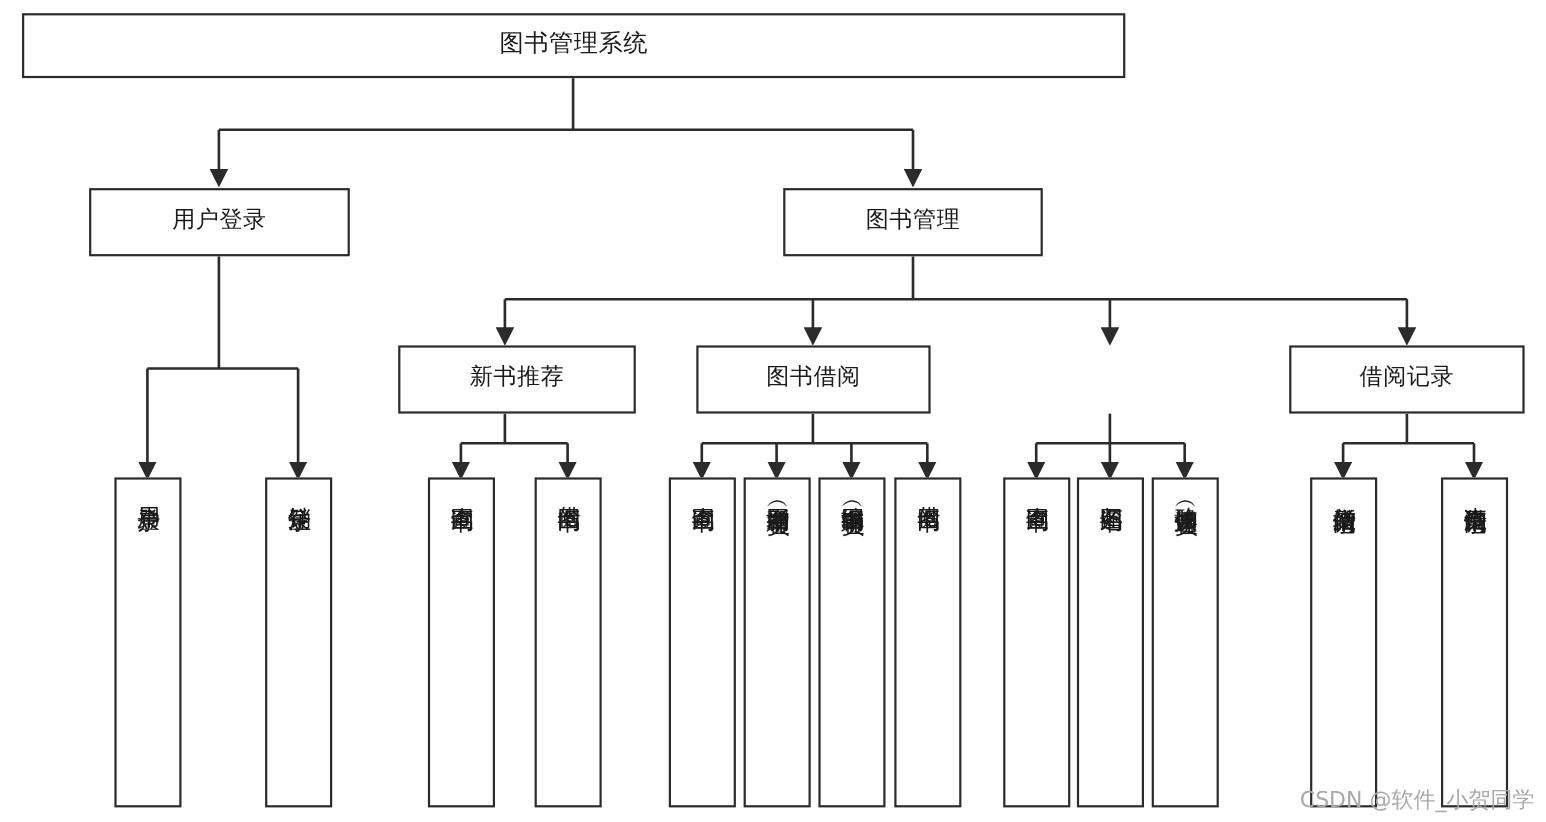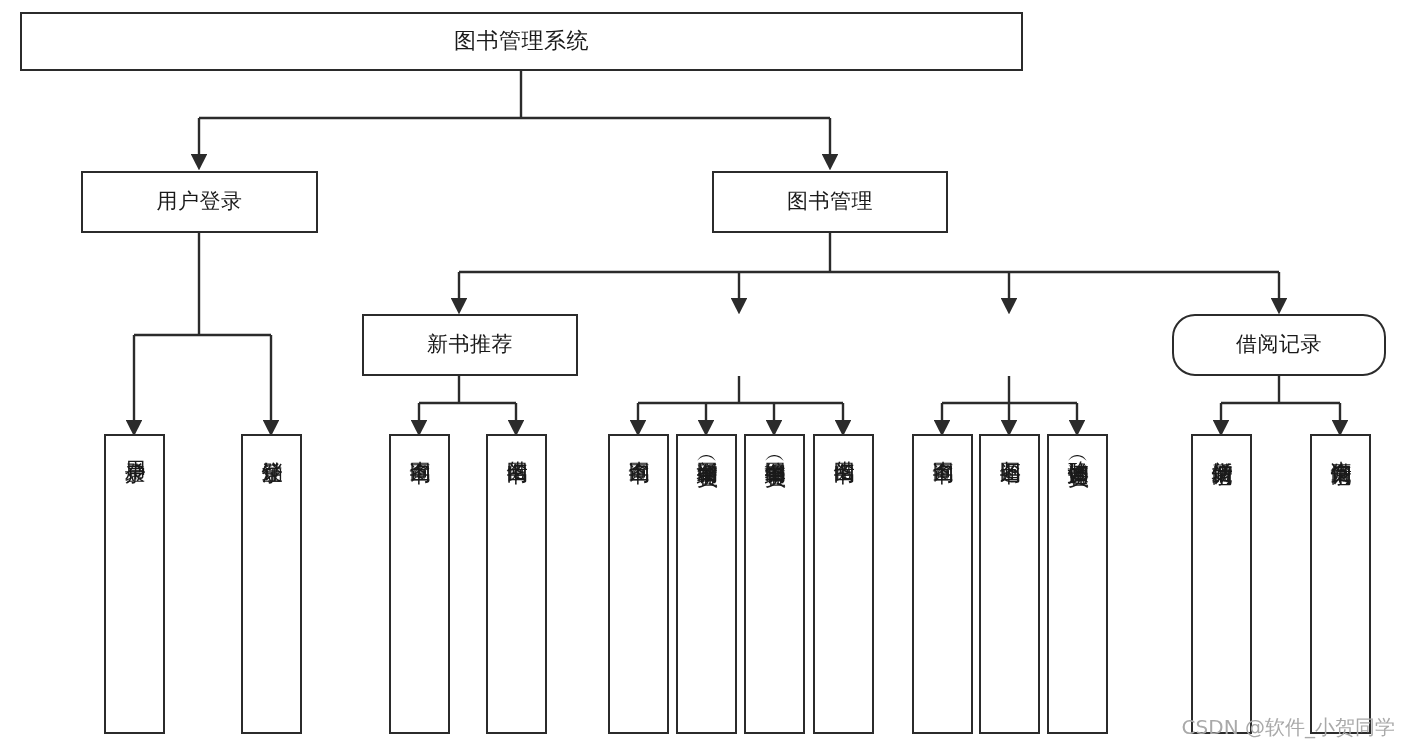--- a/index.html
+++ b/index.html
@@ -37,20 +37,21 @@
   }
   .node-label {
     display: block;
     text-align: center;
     line-height: 1.12;
     letter-spacing: 0.5px;
   }
   .node.horizontal .node-label {
     writing-mode: horizontal-tb;
     font-size: 21px;
+    font-family: Liberation Mono, monospace;
   }
   .node.vertical {
     align-items: flex-start;
     justify-content: center;
     padding-top: 8px;
   }
   .node.vertical .node-label {
     writing-mode: vertical-rl;
     text-orientation: upright;
     font-size: 21px;
@@ -133,23 +134,26 @@
   </div>
 
   <div class="node horizontal" style="left:712px; top:171px; width:236px; height:62px;">
     <span class="node-label">图书管理</span>
   </div>
 
   <div class="node horizontal" style="left:362px; top:314px; width:216px; height:62px;">
     <span class="node-label">新书推荐</span>
   </div>
 
-
-
-  <div class="node horizontal" style="left:1172px; top:314px; width:214px; height:62px;border-radius:23px;">
+  <div class="node horizontal" style="left:633px; top:314px; width:213px; height:62px;">
+    <span class="node-label">图书借阅</span>
+  </div>
+
+
+  <div class="node horizontal" style="left:1172px; top:314px; width:214px; height:62px;">
     <span class="node-label">借阅记录</span>
   </div>
 
   <div class="node vertical" style="left:104px; top:434px; width:61px; height:300px;">
     <span class="node-label">用户登录</span>
   </div>
 
   <div class="node vertical" style="left:241px; top:434px; width:61px; height:300px;">
     <span class="node-label">注销登录</span>
   </div>

